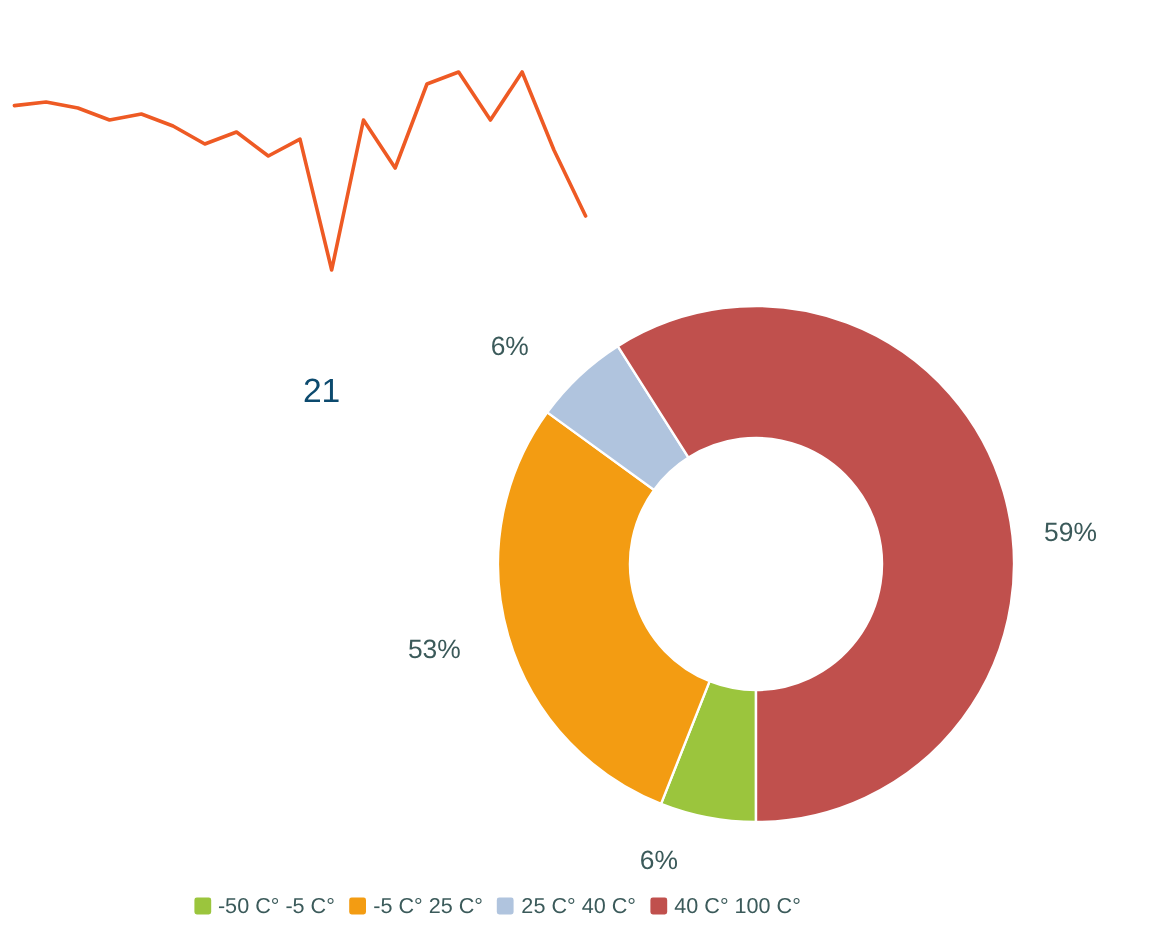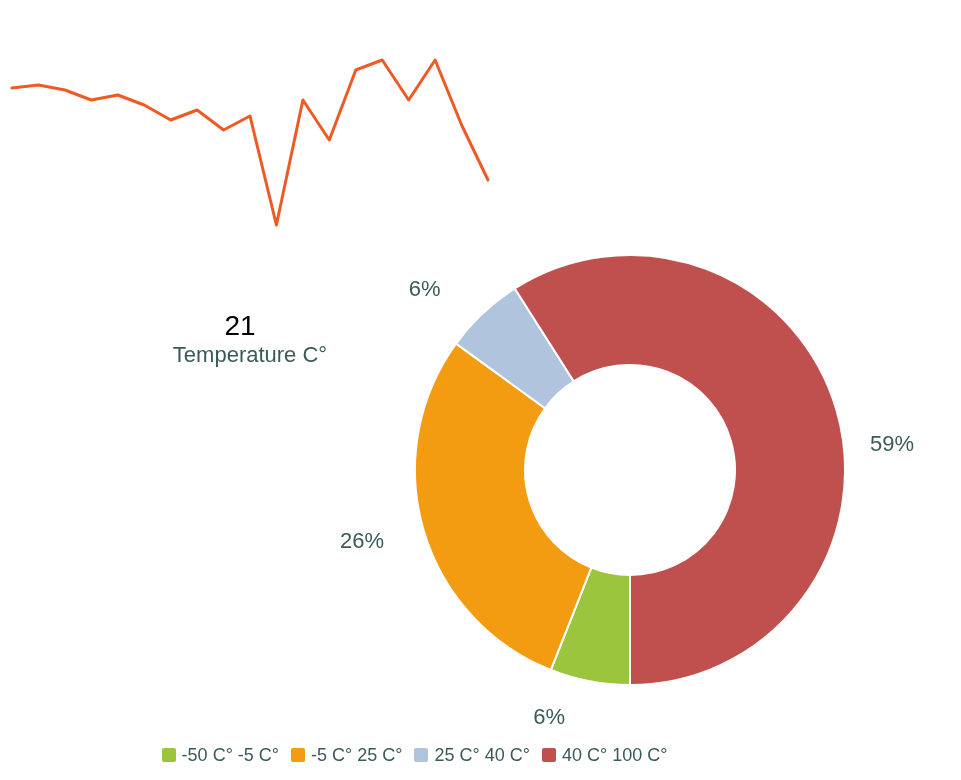--- a/index.html
+++ b/index.html
@@ -18,24 +18,24 @@
   }
   .spark {
     position: absolute;
     left: 10px;
     top: 10px;
     width: 480px;
     height: 300px;
   }
   .spark-value {
     position: absolute;
-    left: 200px;
+    left: 228px;
     top: 310px;
     font-size: 28px;
-    color: #000000;
+    color: #0c4a6e;
     text-align: center;
     width: 80px;
   }
   .spark-label {
     position: absolute;
     left: 140px;
     top: 342px;
     font-size: 22px;
     color: #3b5a5a;
     text-align: center;
@@ -79,32 +79,31 @@
 </style>
 </head>
 <body>
 
 <div class="canvas">
 
   <svg class="spark" viewBox="0 0 480 300">
     <polyline id="spark-path" fill="none" stroke-width="3" stroke-linejoin="round" stroke-linecap="round" stroke="#ee5a24" points="2.0,78 28.4,75 54.9,80 81.3,90 107.8,85 134.2,95 160.7,110 187.1,100 213.6,120 240.0,106 266.4,215 292.9,90 319.3,130 345.8,60 372.2,50 398.7,90 425.1,50 451.6,115 478.0,170"></polyline>
   </svg>
   <div class="spark-value">21</div>
-  <div class="spark-label">Temperature C°</div>
 
   <svg class="donut" viewBox="0 0 520 520">
     <g id="donut-slices">
         <path d="M 260 475 A 215 215 0 0 1 180.85322117279424 459.901944465974 L 221.3469219681088 357.6265310182664 A 105 105 0 0 0 260 365 Z" fill="#9bc53d" stroke="#ffffff" stroke-width="2"></path>
         <path d="M 180.85322117279424 459.901944465974 A 215 215 0 0 1 86.06134620938627 133.6261707571183 L 175.0532155906305 198.28254850929034 A 105 105 0 0 0 221.3469219681088 357.6265310182664 Z" fill="#f39c12" stroke="#ffffff" stroke-width="2"></path>
         <path d="M 86.06134620938627 133.6261707571183 A 215 215 0 0 1 144.79723907951563 78.4694960170668 L 203.7381865272053 171.34556782228844 A 105 105 0 0 0 175.0532155906305 198.28254850929034 Z" fill="#b0c4de" stroke="#ffffff" stroke-width="2"></path>
         <path d="M 144.79723907951563 78.4694960170668 A 215 215 0 1 1 260.00000000000006 475 L 260.00000000000006 365 A 105 105 0 1 0 203.7381865272053 171.34556782228844 Z" fill="#c0504d" stroke="#ffffff" stroke-width="2"></path>
       </g>
   </svg>
   <div id="donut-labels">
       <div class="donut-label" style="left: 533.155px; top: 703.572px;">6%</div>
-      <div class="donut-label" style="left: 339.927px; top: 527.748px;">26%</div>
+      <div class="donut-label" style="left: 339.927px; top: 527.748px;">53%</div>
       <div class="donut-label" style="left: 408.863px; top: 275.758px;">6%</div>
       <div class="donut-label" style="left: 870.073px; top: 388.252px; margin-top: 43px;">59%</div>
     </div>
 
   <div class="legend" id="legend"><span class="legend-item"><span class="swatch" style="background: rgb(155, 197, 61);"></span><span class="legend-text">-50 C° -5 C°</span></span><span class="legend-item"><span class="swatch" style="background: rgb(243, 156, 18);"></span><span class="legend-text">-5 C° 25 C°</span></span><span class="legend-item"><span class="swatch" style="background: rgb(176, 196, 222);"></span><span class="legend-text">25 C° 40 C°</span></span><span class="legend-item"><span class="swatch" style="background: rgb(192, 80, 77);"></span><span class="legend-text">40 C° 100 C°</span></span></div>
 
 </div>
 
 </body></html>

